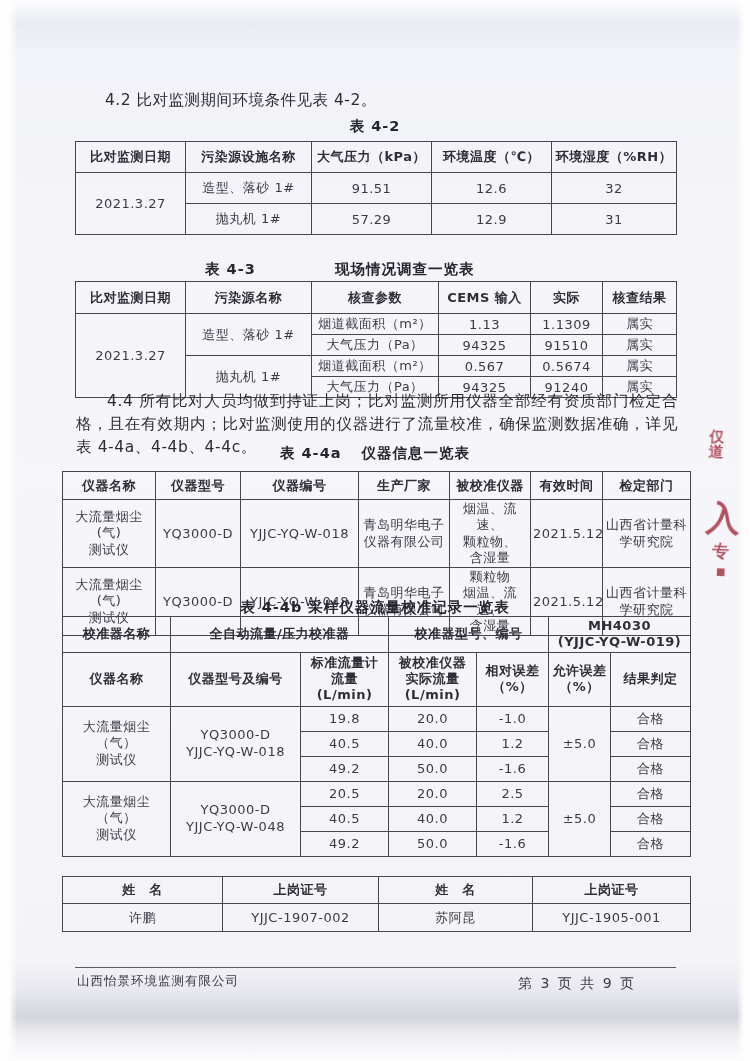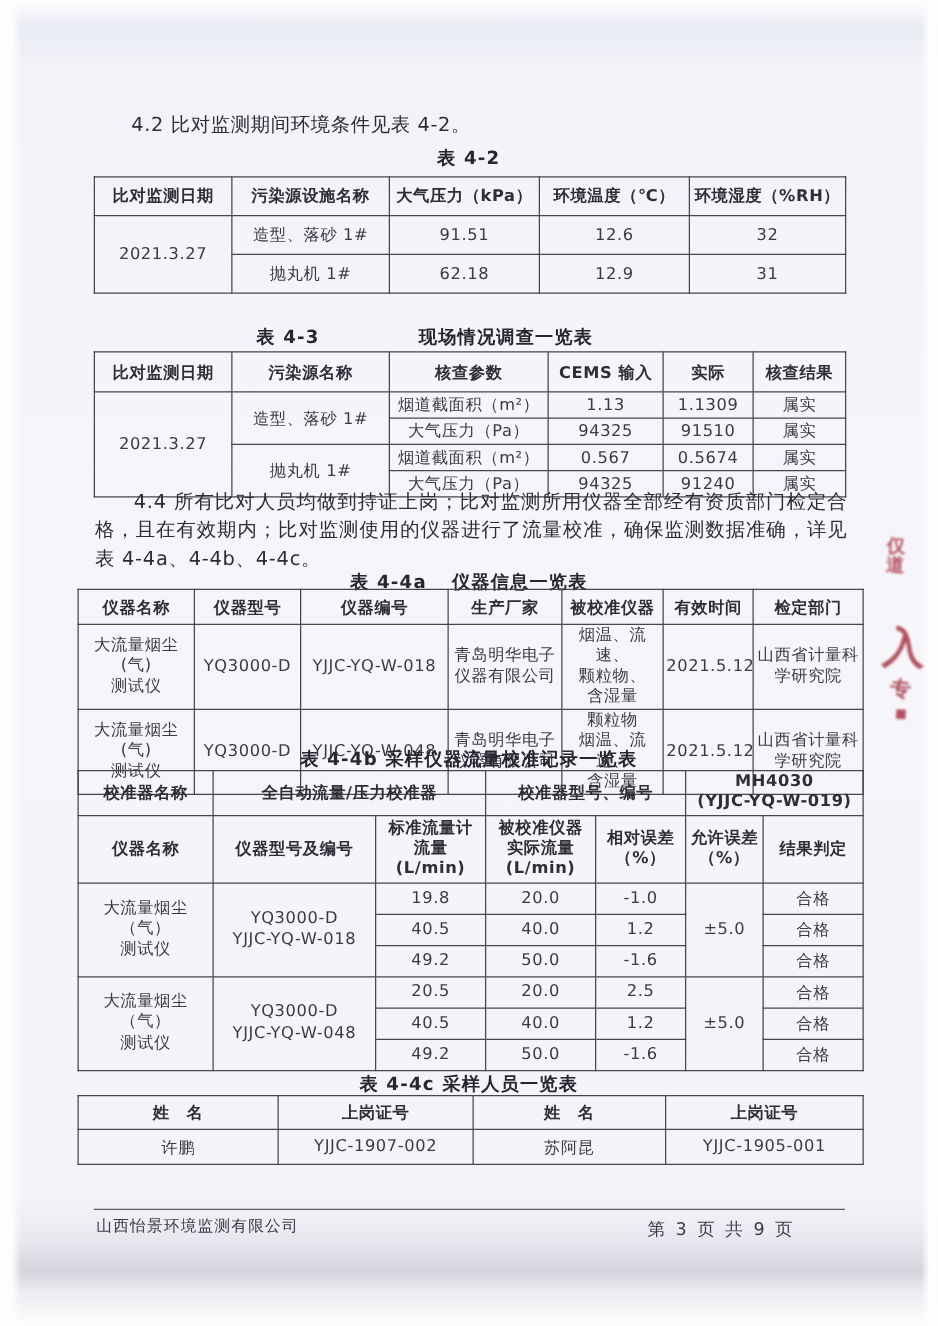--- a/index.html
+++ b/index.html
@@ -83,21 +83,21 @@
     </tr>
     <tr style="height:31px">
       <td rowspan="2">2021.3.27</td>
       <td>造型、落砂 1#</td>
       <td>91.51</td>
       <td>12.6</td>
       <td>32</td>
     </tr>
     <tr style="height:31px">
       <td>抛丸机 1#</td>
-      <td>62.18</td>
+      <td>57.29</td>
       <td>12.9</td>
       <td>31</td>
     </tr>
   </tbody>
     </table>
 
 
   <span class="abs tbl-title" style="left:205px; top:260px;">表 4-3</span>
   <span class="abs tbl-title" style="left:335px; top:260px;">现场情况调查一览表</span>
 
@@ -144,21 +144,21 @@
       <td>大气压力（Pa）</td>
       <td>94325</td>
       <td>91240</td>
       <td>属实</td>
     </tr>
   </tbody>
     </table>
 
   <div class="abs para" style="left:76px; top:390px; width:602px;">4.4 所有比对人员均做到持证上岗；比对监测所用仪器全部经有资质部门检定合格，且在有效期内；比对监测使用的仪器进行了流量校准，确保监测数据准确，详见表 4-4a、4-4b、4-4c。</div>
 
-  <div class="abs tbl-title" style="left:75px; top:456px; width:600px; gap:20px;">
+  <div class="abs tbl-title" style="left:75px; top:444px; width:600px; gap:20px;">
     <span>表 4-4a</span>
     <span>仪器信息一览表</span>
   </div>
 
   <table class="tbl small" style="left:62px; top:471px; width:628px;">
     <colgroup>
         <col style="width:93px">
         <col style="width:85px">
         <col style="width:118px">
         <col style="width:91px">
@@ -284,21 +284,20 @@
     </tr>
     <tr style="height:25px">
       <td>49.2</td>
       <td>50.0</td>
       <td>-1.6</td>
       <td>合格</td>
     </tr>
   </tbody>
     </table>
 
-  <div class="abs tbl-title" style="left:75px; top:858px; width:600px;">表 4-4c 采样人员一览表</div>
 
   <table class="tbl" style="left:62px; top:876px; width:628px;">
     <colgroup>
         <col style="width:160px">
         <col style="width:156px">
         <col style="width:154px">
         <col style="width:158px">
       </colgroup>
     <tbody>
         <tr style="height:27px">

